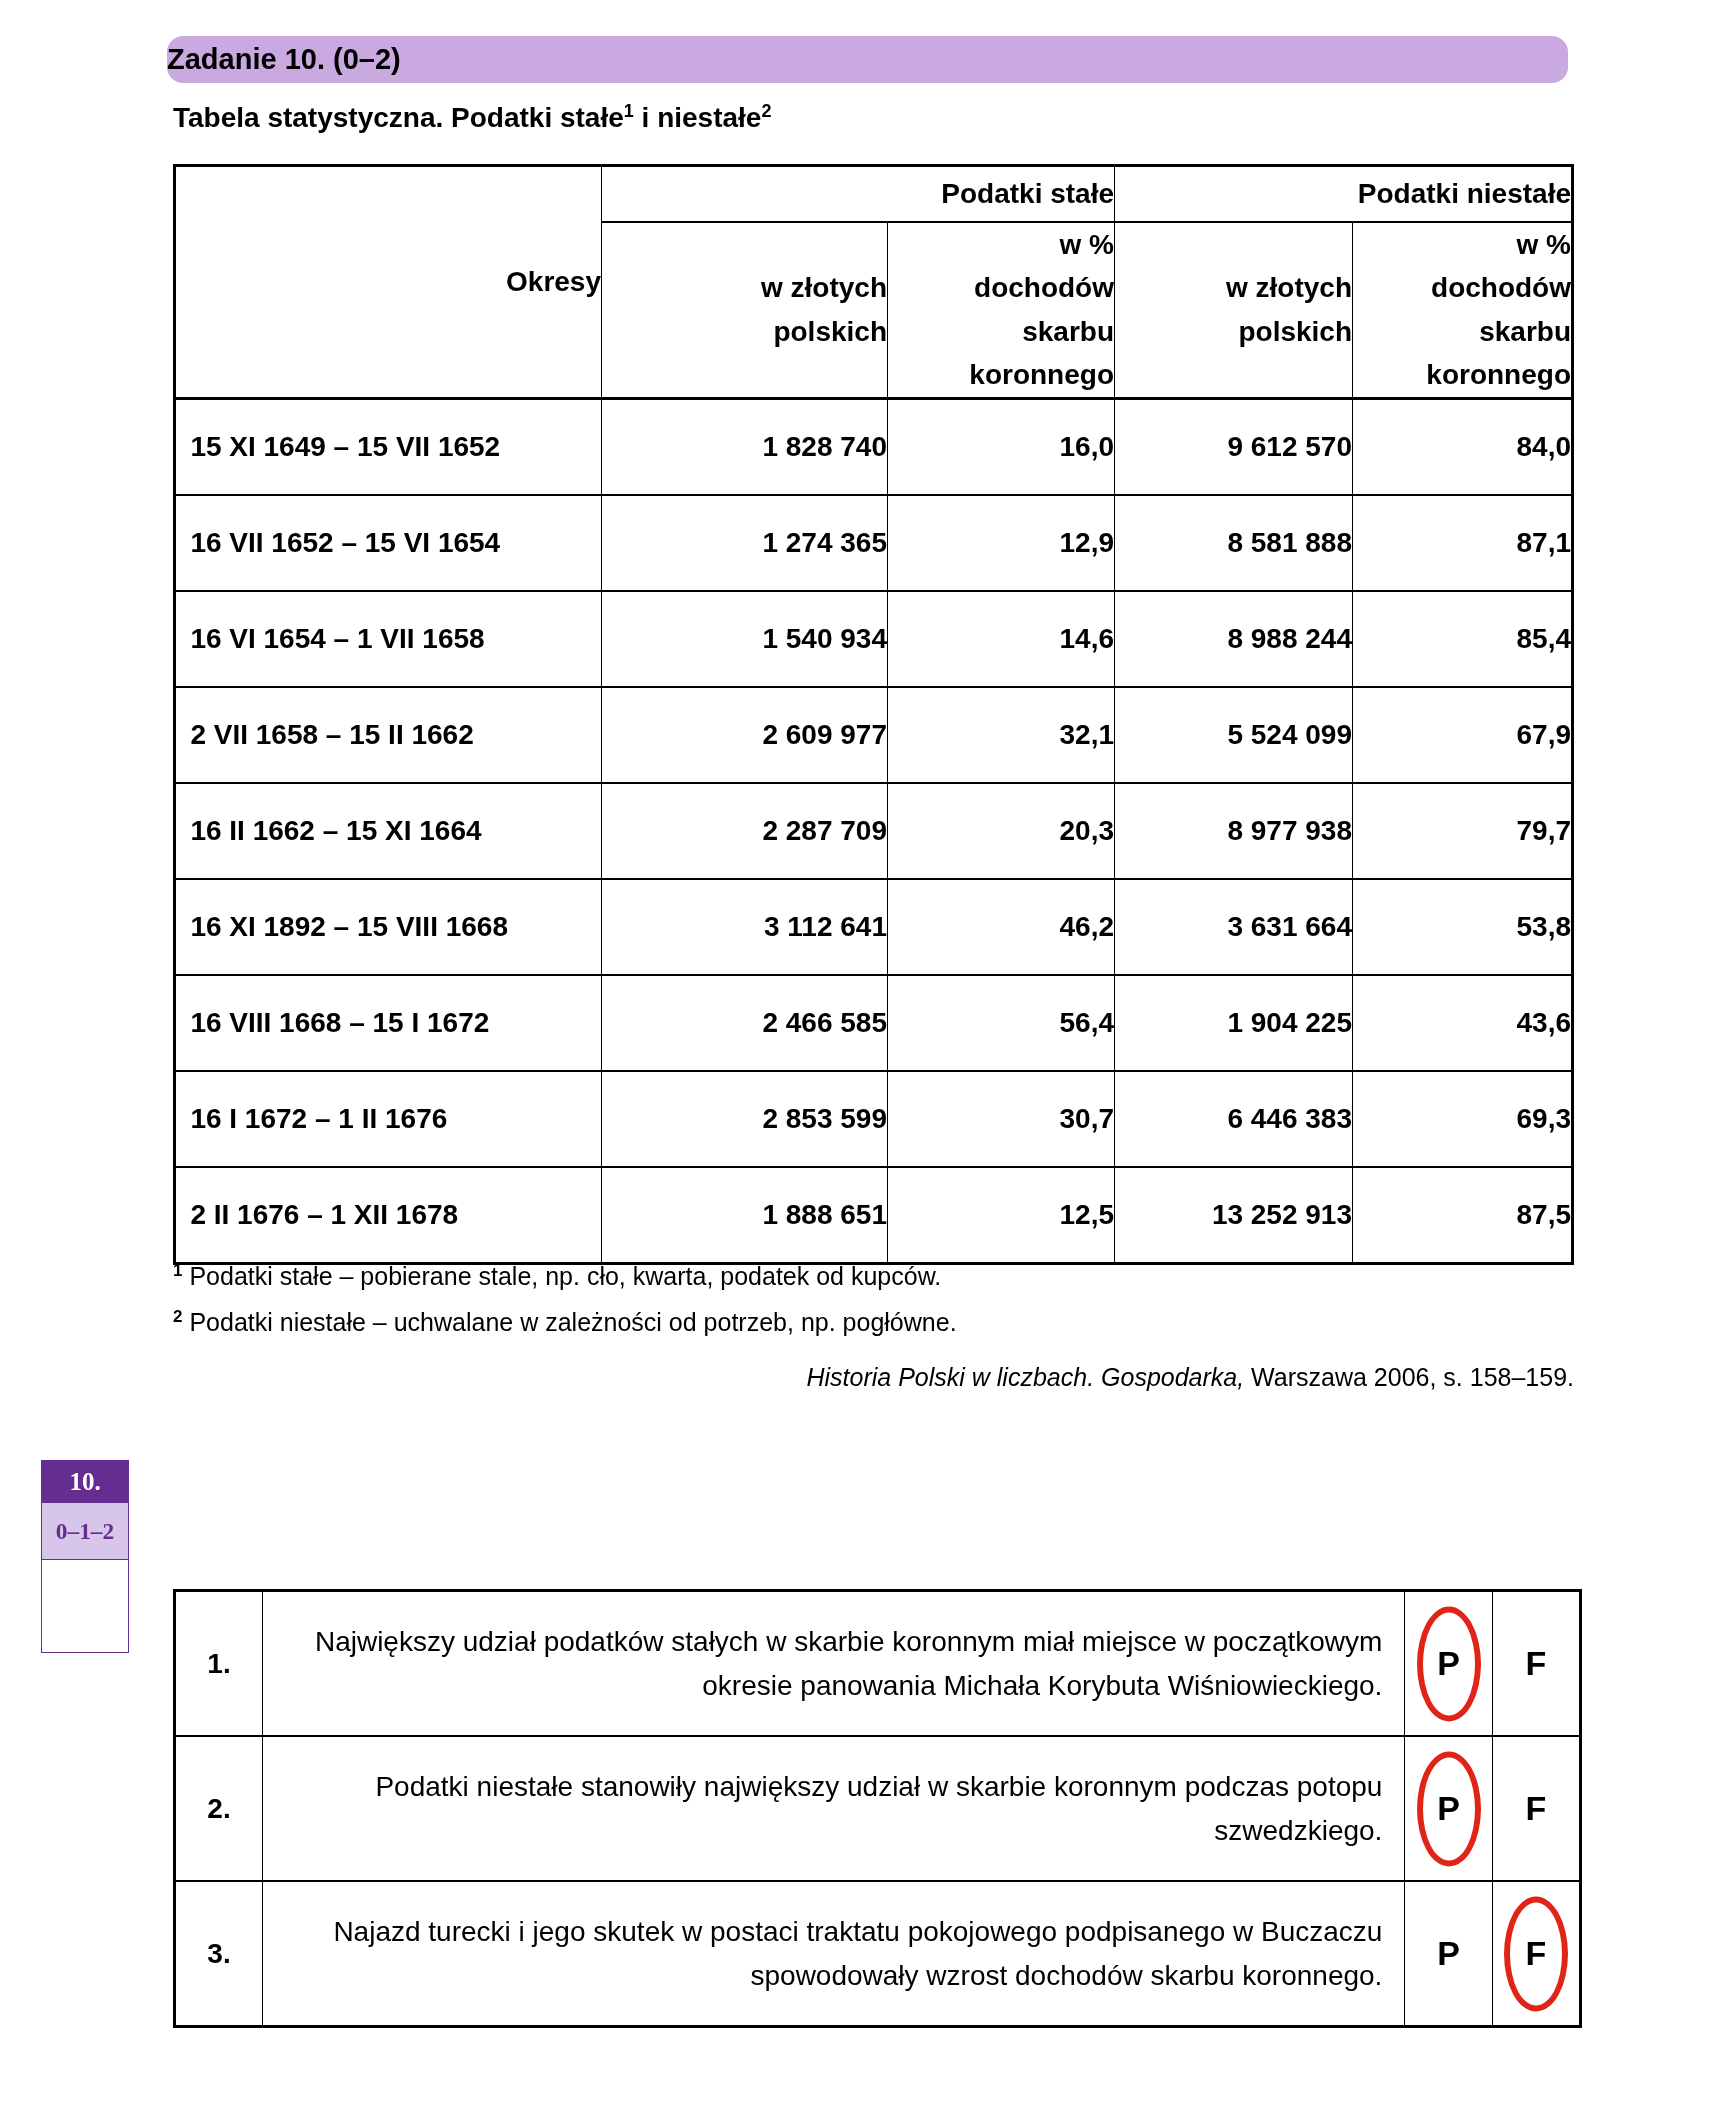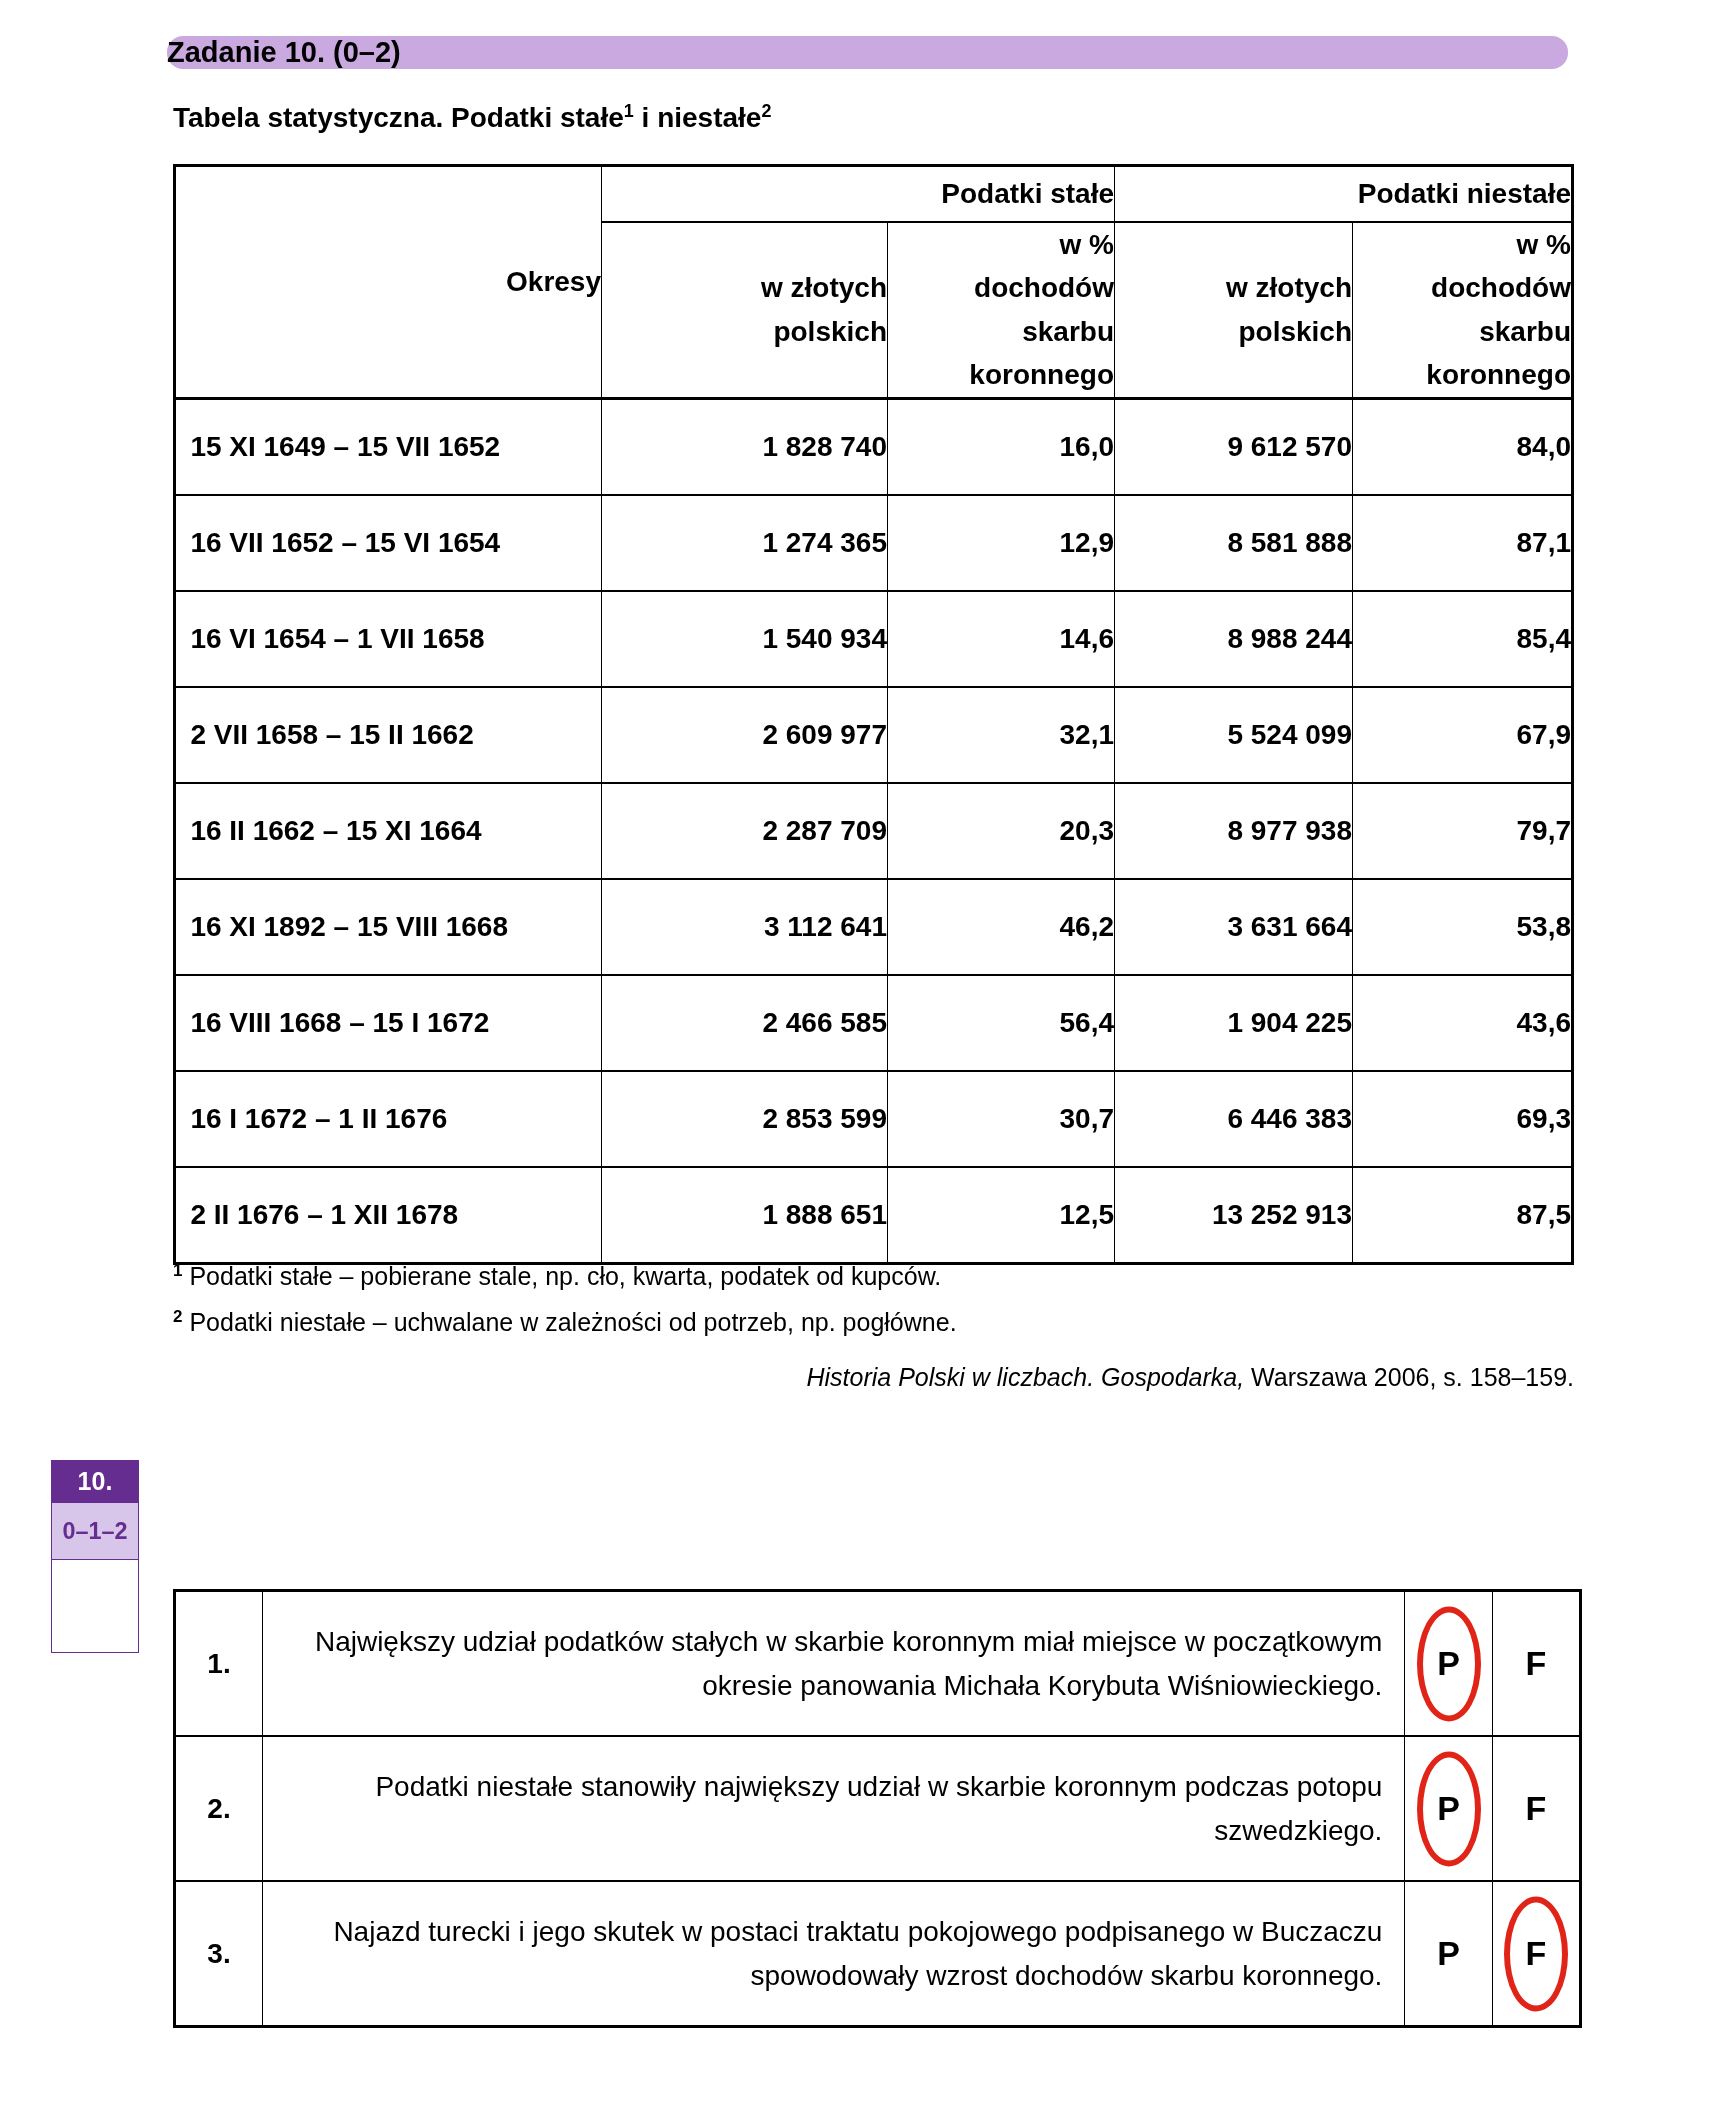--- a/index.html
+++ b/index.html
@@ -9,21 +9,21 @@
     width: 1728px;
     height: 2121px;
     background: #ffffff;
     overflow: hidden;
   }
 
   
   .task-bar {
     position: absolute;
     left: 167px; top: 36px;
-    width: 1401px; height: 33px;
+    width: 1401px; height: 47px;
     background: var(--highlight, #c9a9e0);
     display: flex; align-items: center;
     box-sizing: border-box;
     font-size: 29px; font-weight: bold; border-radius: 16px;
   }
 
   
   .table-title {
     position: absolute;
     left: 173px; top: 101px;
@@ -73,24 +73,25 @@
     left: 173px; top: 1363px;
     width: 1401px;
     text-align: right;
     font-size: 25px;
   }
   .source .src-italic { font-style: italic; }
 
   
   .marker {
     position: absolute;
-    left: 51px; top: 1460px;
+    left: 41px; top: 1460px;
     width: 88px;
     border: 1.8px solid var(--marker-dark, #662d91);
     box-sizing: border-box;
+    font-family: Liberation Serif, serif;
   }
   .marker .m-num {
     height: 41px;
     background: var(--marker-dark, #662d91);
     color: #fff;
     font-weight: bold; font-size: 25px;
     display: flex; align-items: center; justify-content: center;
   }
   .marker .m-pts {
     height: 56px;

